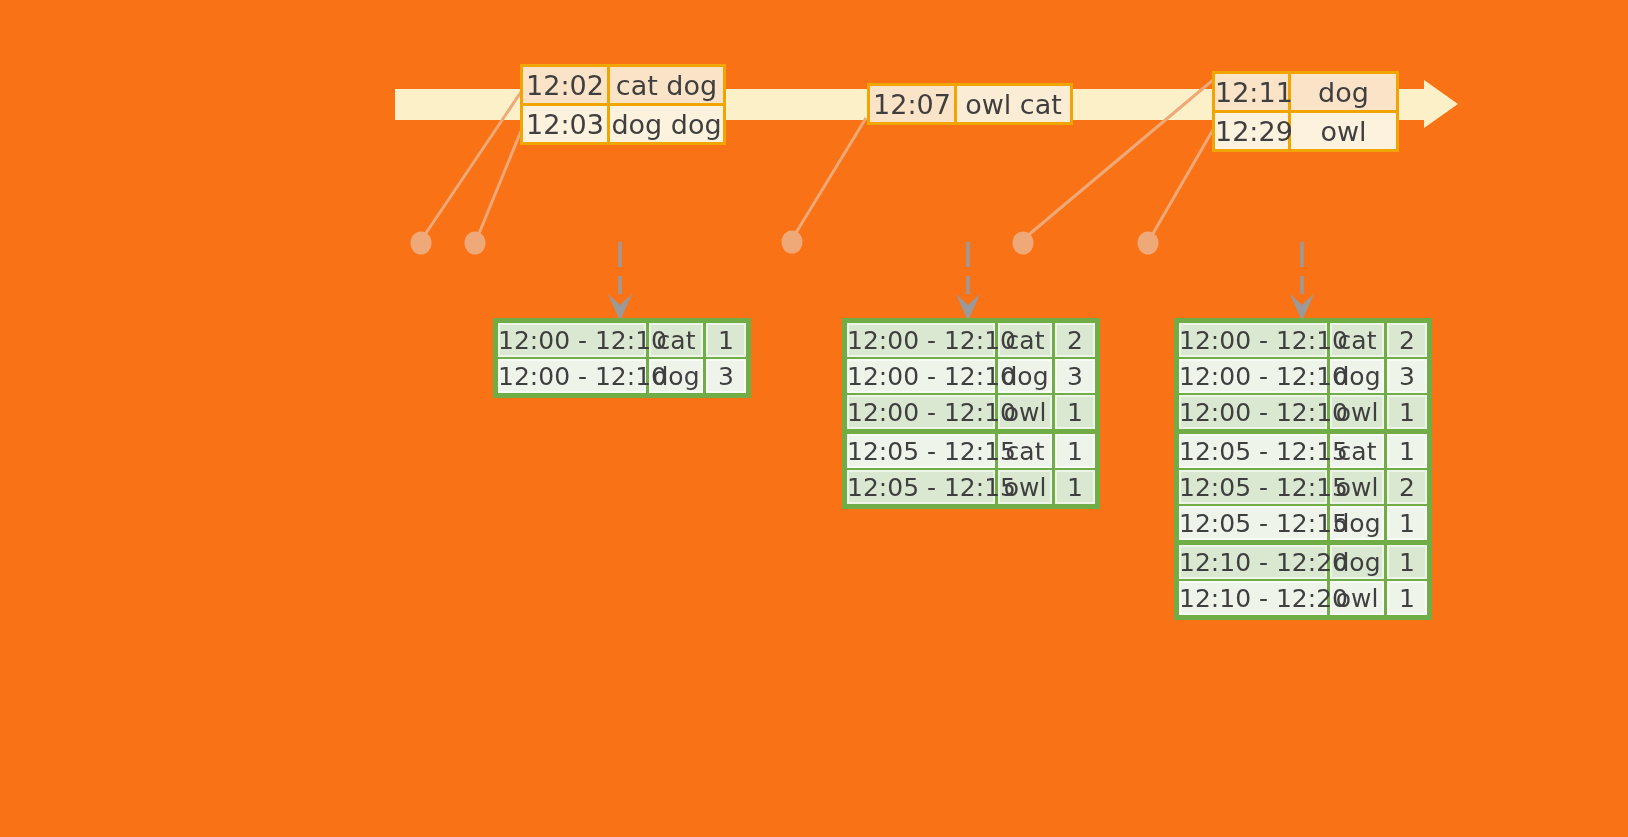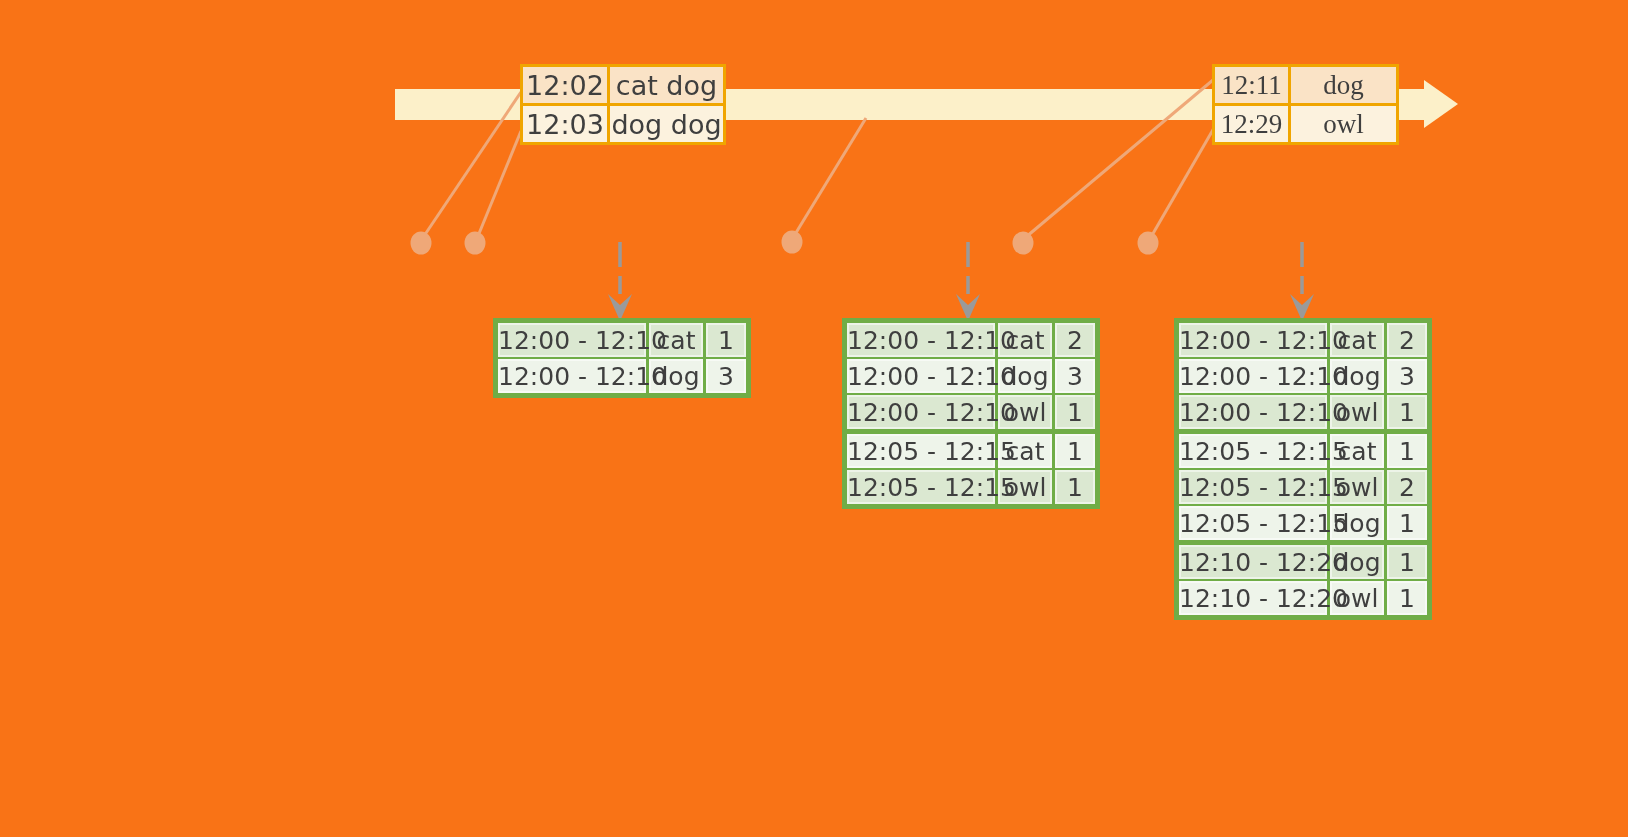--- a/index.html
+++ b/index.html
@@ -55,21 +55,21 @@
     font-size: 27px;
     color: #3F3F3F;
     white-space: nowrap;
   }
   td.fill-peach  { background: #FAE3C6; }
   td.fill-cream  { background: #FCF2DE; margin-top: 32px; }
   td.fill-peach-light { background: #FBECD5; }
 
   #event-table-1 { left: 520px; top: 64px;  width: 203px; }
   #event-table-2 { left: 867px; top: 83px;  width: 203px; }
-  #event-table-3 { left: 1212px; top: 64px; width: 184px; font-family: Liberation Serif, serif; }
+  #event-table-3 { left: 1212px; top: 71px; width: 184px; }
 
   
   table.result-table {
     position: absolute;
     border-collapse: collapse;
     table-layout: fixed;
     border: 5px solid #70AD47;
     z-index: 3;
   }
   table.result-table td {
@@ -151,20 +151,32 @@
       <td class="fill-peach">12:02</td>
       <td class="fill-peach">cat dog</td>
     </tr>
     <tr>
       <td class="fill-cream">12:03</td>
       <td class="fill-cream">dog dog</td>
     </tr>
   </tbody>
     </table>
 
+  <table id="event-table-2" class="event-table">
+    <colgroup>
+        <col class="col-time">
+        <col class="col-words">
+      </colgroup>
+    <tbody>
+        <tr>
+      <td class="fill-peach">12:07</td>
+      <td class="fill-peach-light">owl cat</td>
+    </tr>
+  </tbody>
+    </table>
 
   <table id="event-table-3" class="event-table">
     <colgroup>
         <col class="col-time3">
         <col class="col-words3">
       </colgroup>
     <tbody>
         <tr>
       <td class="fill-peach">12:11</td>
       <td class="fill-peach">dog</td>

